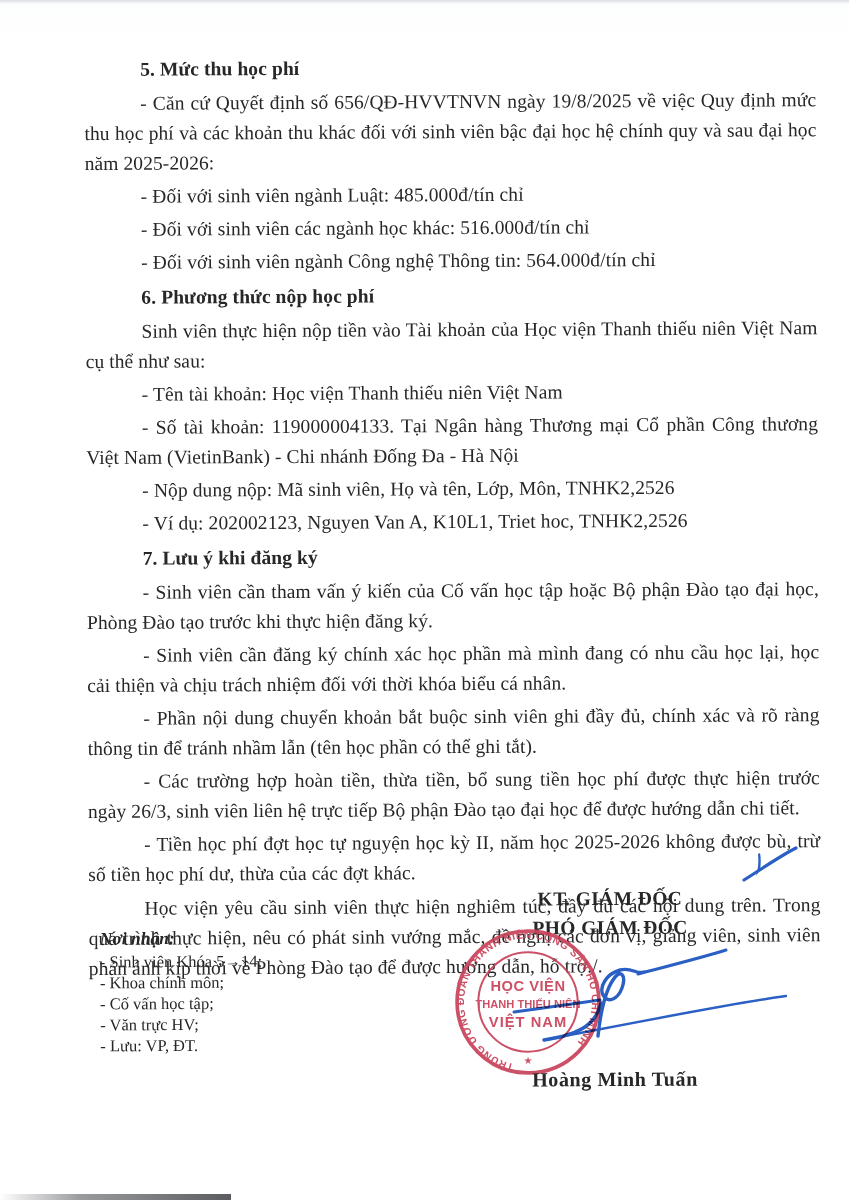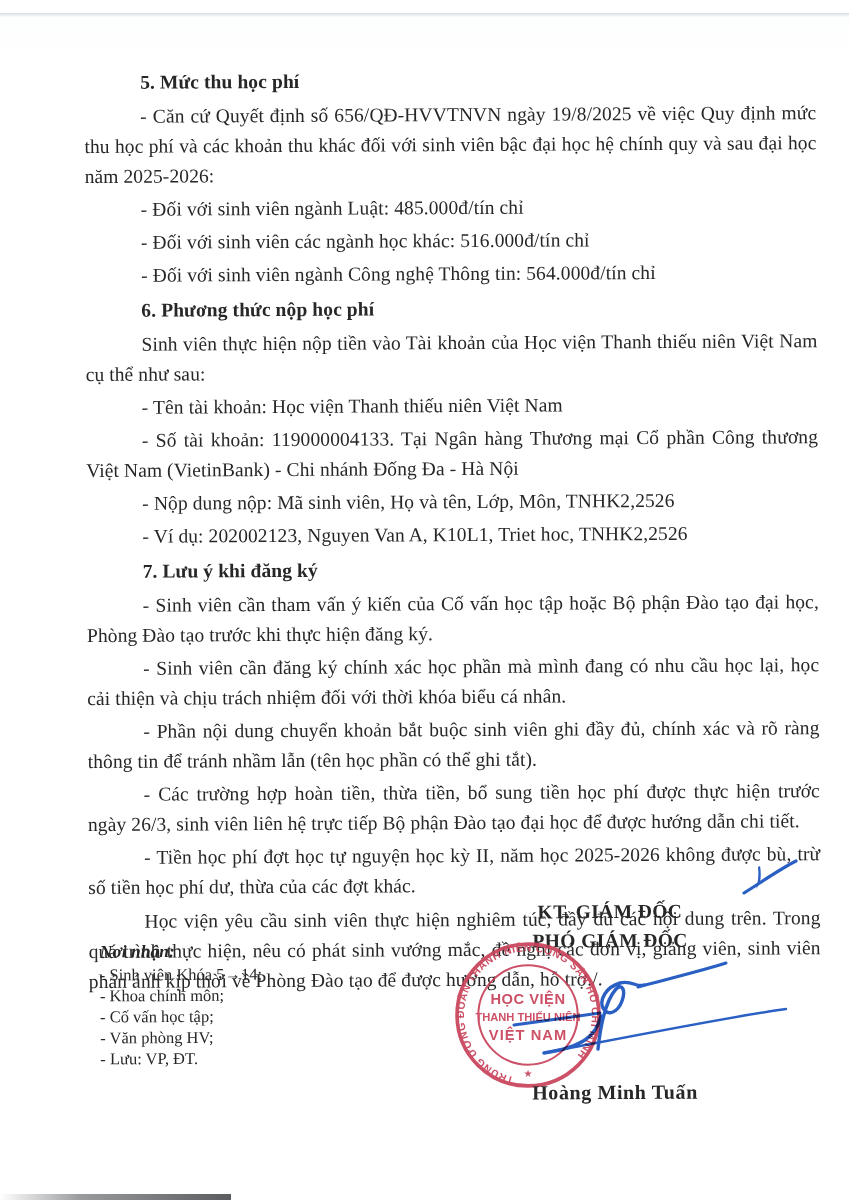--- a/index.html
+++ b/index.html
@@ -8,21 +8,20 @@
     width: 849px; height: 1200px;
     background: #ffffff;
     position: relative;
     overflow: hidden;
     font-family: "Liberation Serif", "DejaVu Serif", serif;
     color: #272727;
   }
   .page {
     position: absolute; inset: 0;
     background: linear-gradient(180deg, #fcfdfd 0%, #ffffff 4%, #ffffff 100%);
-    margin-top: 13px;
   }
   .top-edge {
     position: absolute; top: 0; left: 0; right: 0; height: 4px;
     background: linear-gradient(to bottom, rgba(130,140,150,0.28), rgba(130,140,150,0));
   }
   .bottom-edge {
     position: absolute; bottom: 0; left: 618; width: 231px; height: 6px;
     background: linear-gradient(to right, rgba(30,33,38,0), rgba(30,33,38,0.45) 35%, rgba(20,23,28,0.7));
   }
   .doc {
@@ -116,21 +115,21 @@
       <path d="M 6 40 C 22 30, 42 16, 58 8" fill="none" stroke-width="3.2" stroke-linecap="round" stroke="#2a5fc4"></path>
       <path d="M 20 14 C 21 22, 20 30, 18 36 L 22 30 C 23 24, 23 18, 22 13 Z" stroke-width="2" stroke-linejoin="round" fill="#2a5fc4"></path>
     </svg>
   </div>
 
   <div class="recipients">
     <div class="label">Nơi nhận:</div>
     <div>- Sinh viên Khóa 5→14;</div>
     <div>- Khoa chính môn;</div>
     <div>- Cố vấn học tập;</div>
-    <div>- Văn phòng HV;</div>
+    <div>- Văn trực HV;</div>
     <div>- Lưu: VP, ĐT.</div>
   </div>
 
   <div class="sig-titles">
     <div>KT. GIÁM ĐỐC</div>
     <div>PHÓ GIÁM ĐỐC</div>
   </div>
 
   <div class="stamp-wrap">
     <svg width="152" height="152" viewBox="0 0 150 150" font-family="Liberation Sans, sans-serif">

